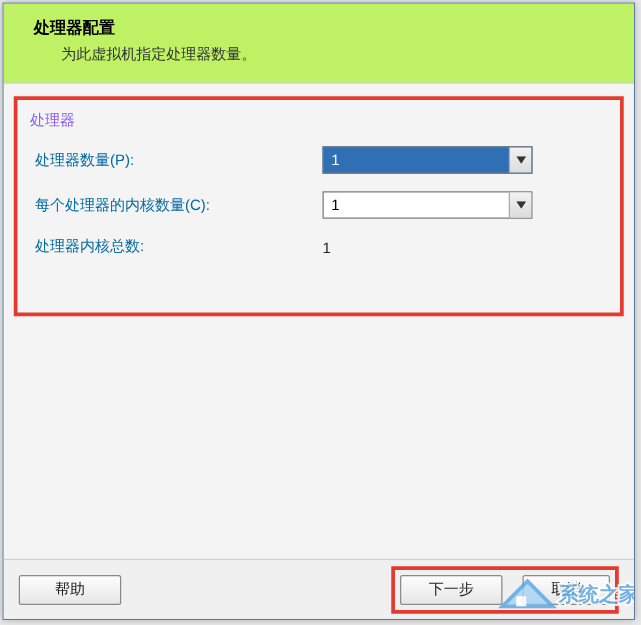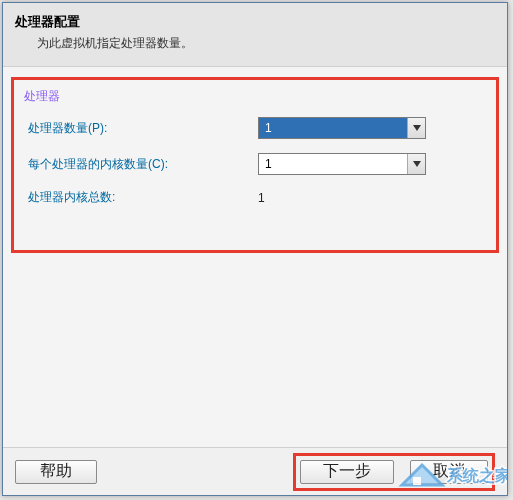--- a/index.html
+++ b/index.html
@@ -47,22 +47,22 @@
     border-radius: 0 0 3px 3px;
     color: #fff;
     display: flex;
     align-items: center;
     justify-content: center;
     font-size: 12px;
     font-weight: bold;
     cursor: pointer;
   }
   .header {
-    padding: 10px 20px 14px 12px;
-    background: #e5e5e5;
+    padding: 10px 20px 14px 24px;
+    background: #bef264;
     border-bottom: 1px solid #d0d0d0;
   }
   .header-title {
     font-weight: bold;
     font-size: 13px;
     color: #000;
     margin-bottom: 4px;
   }
   .header-sub {
     font-size: 12px;
@@ -135,21 +135,21 @@
     padding: 0 12px;
     gap: 6px;
     position: relative;
   }
   .btn {
     height: 24px;
     min-width: 82px;
     background: linear-gradient(to bottom, #fdfdfd, #e6e6e6);
     border: 1px solid #8a8a8a;
     border-radius: 2px;
-    font-size: 16px;
+    font-size: 12px;
     color: #222;
     padding: 0 22px;
     cursor: pointer;
     display: inline-flex;
     align-items: center;
     justify-content: center;
   }
   .footer-spacer { flex: 1; }
   .next-highlight {
     border: 3px solid #e43b2e;

